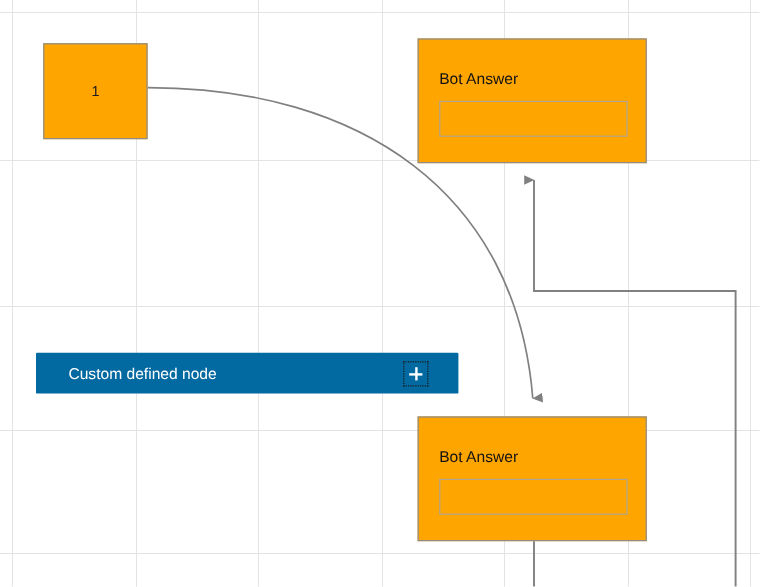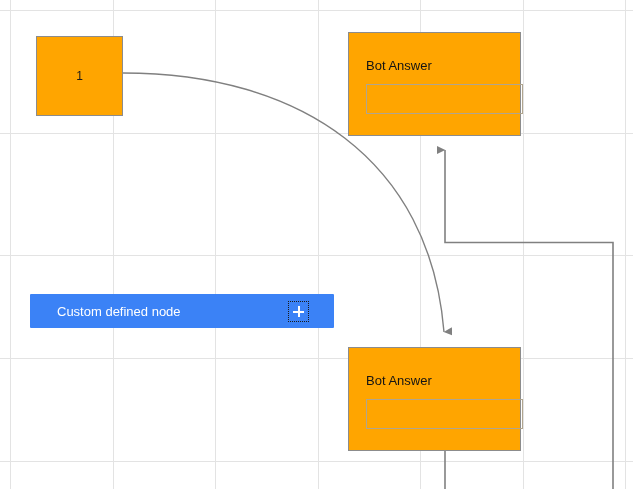--- a/index.html
+++ b/index.html
@@ -49,21 +49,21 @@
     display: flex;
     align-items: center;
     justify-content: center;
   }
   .node-start-label {
     font-size: 12px;
     color: #1a1a1a;
     line-height: 1;
   }
   .node-bot {
-    width: 173px;
+    width: 191px;
     height: 104px;
     padding: 0;
   }
   .node-bot-top  { left: 348px; top: 32px; }
   .node-bot-low  { left: 348px; top: 347px; }
   .node-bot-title {
     position: absolute;
     left: 17px;
     top: 26px;
     font-size: 13px;
@@ -79,24 +79,24 @@
     height: 30px;
     box-sizing: border-box;
     border: 1px solid #b0a58f;
     background: transparent;
   }
   
   .palette-item {
     position: absolute;
     left: 30px;
     top: 294px;
-    width: 304px;
+    width: 352px;
     height: 34px;
     box-sizing: border-box;
-    background: #3b82f6;
+    background: #0369a1;
     display: flex;
     align-items: center;
     border-radius: 1px;
   }
   .palette-label {
     margin-left: 27px;
     font-size: 13px;
     color: #ffffff;
     line-height: 1;
     white-space: nowrap;

